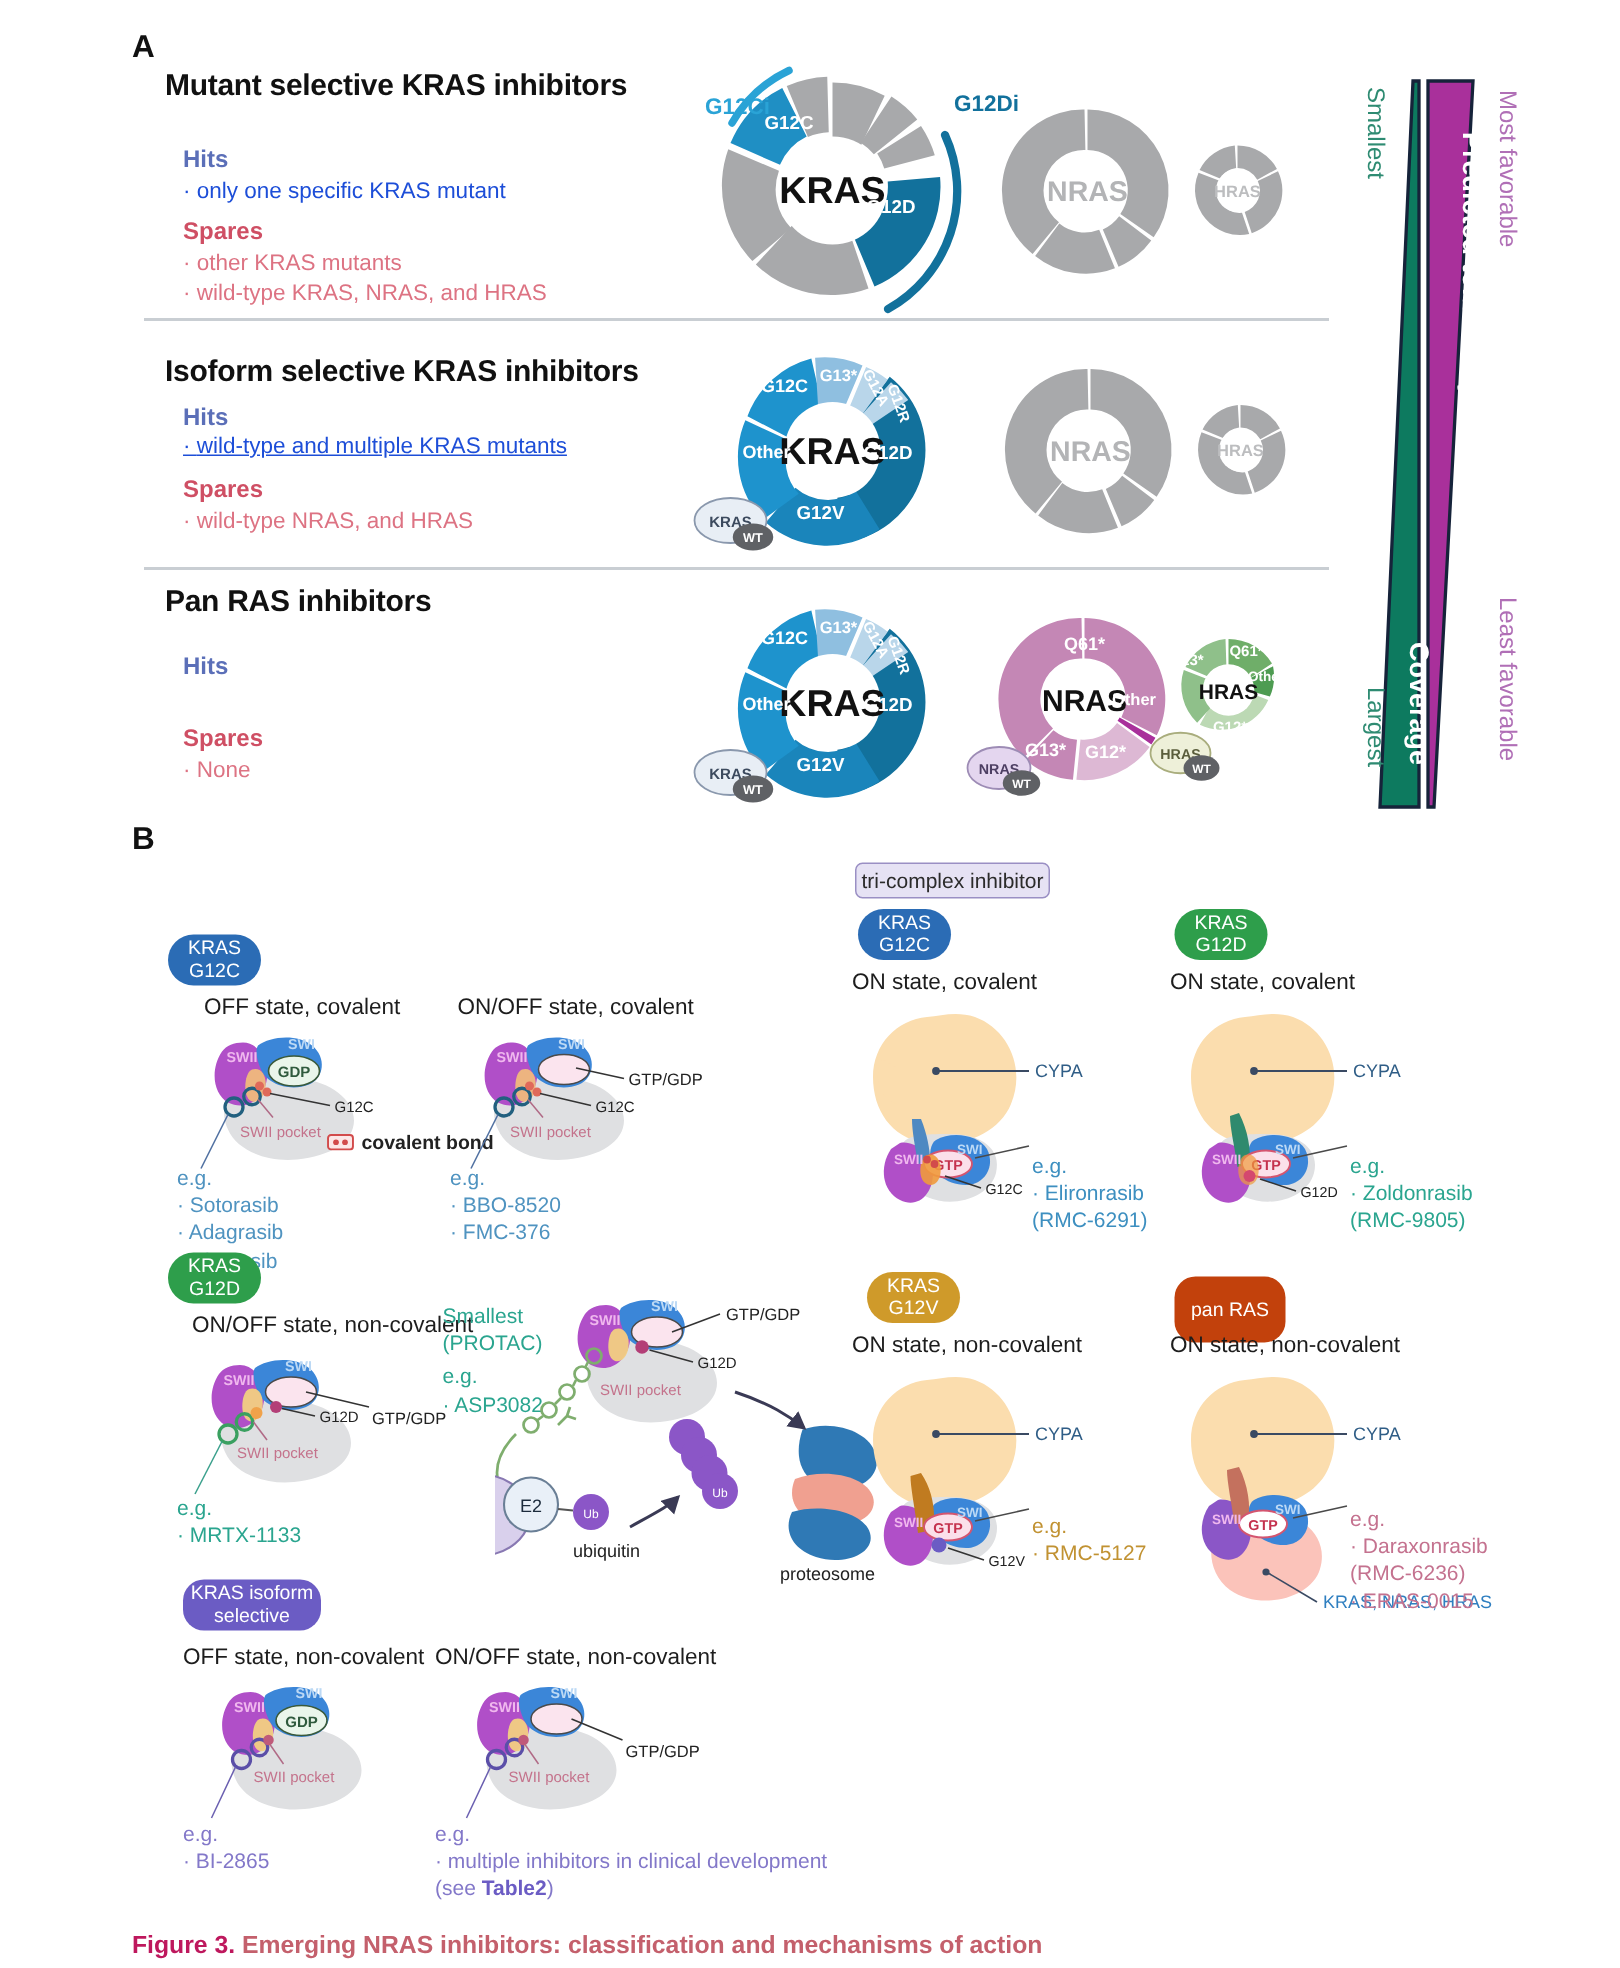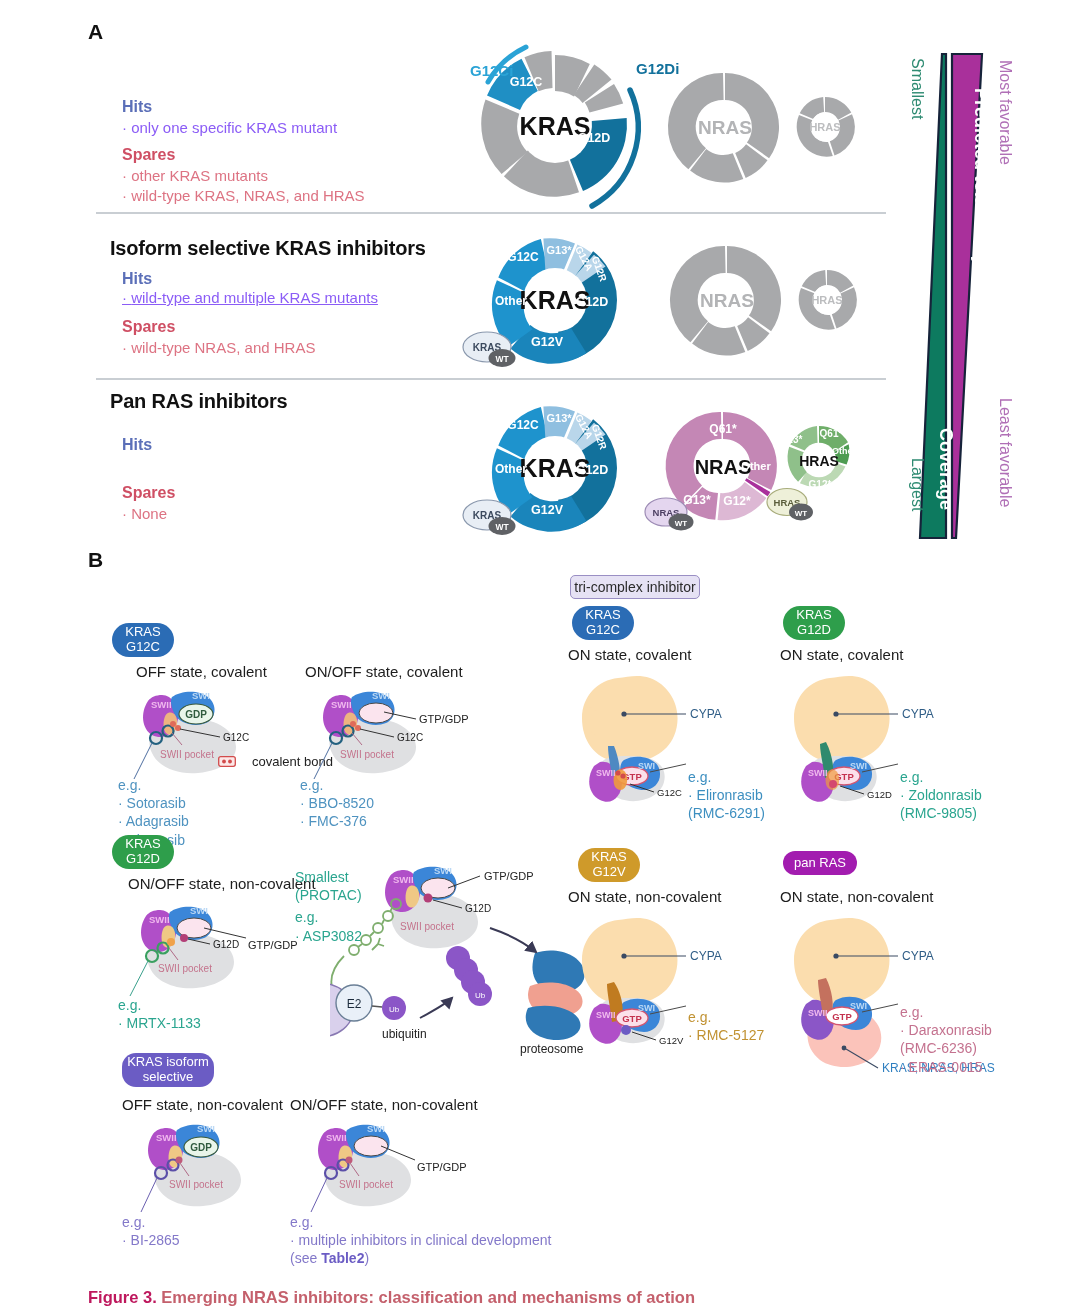--- a/index.html
+++ b/index.html
@@ -16,21 +16,21 @@
 
   
   .panel-letter { font-size:21px; font-weight:bold; color:#111; }
 
   
   #panelA { position:absolute; left:0; top:0; width:1080px; height:560px; }
   .rowA { position:absolute; left:96px; width:790px; }
   .rowA .hrule { position:absolute; left:0; right:0; top:0; height:2px; background:#c9ced3; }
   .secTitle { font-size:20px; font-weight:bold; color:#111; letter-spacing:-0.2px; }
   .hits-h { font-size:16px; font-weight:bold; color:#5b6fb8; }
-  .hits-li { font-size:15px; color:#8b5cf6; line-height:1.35; }
+  .hits-li { font-size:15px; color:#1d4ed8; line-height:1.35; }
   .spares-h { font-size:16px; font-weight:bold; color:#cf4f64; }
   .spares-li { font-size:15px; color:#dd7383; line-height:1.35; }
   .dotpfx::before { content:"· "; }
 
   
   .dlabel { font-family:"Liberation Sans", sans-serif; font-weight:bold; fill:#ffffff; }
   .dcenter { font-family:"Liberation Sans", sans-serif; font-weight:bold; }
 
   
   .arcLbl { font-size:15px; font-weight:bold; }
@@ -69,20 +69,21 @@
   #caption .num { color:#be185d; }
 </style>
 </head>
 <body>
 
 <div id="panelA">
 
   <div class="abs panel-letter" style="left:88px; top:20px;">A</div>
 
   <div class="rowA" style="top:42px; height:168px;">
+    <div class="abs secTitle" style="left:14px; top:4px;">Mutant selective KRAS inhibitors</div>
     <div class="abs hits-h" style="left:26px; top:56px;">Hits</div>
     <div class="abs hits-li dotpfx" style="left:26px; top:76px;">only one specific KRAS mutant</div>
     <div class="abs spares-h" style="left:26px; top:104px;">Spares</div>
     <div class="abs spares-li dotpfx" style="left:26px; top:124px;">other KRAS mutants</div>
     <div class="abs spares-li dotpfx" style="left:26px; top:144px;">wild-type KRAS, NRAS, and HRAS</div>
   </div>
 
   <svg class="abs" style="left:470px; top:34px;" width="400" height="180" viewBox="0 0 400 180">
 
     <g>
@@ -325,21 +326,21 @@
     <text x="40" y="75" font-size="10" fill="#c4738c">SWII pocket</text>
     <line x1="32" y1="60" x2="14" y2="96" stroke="#4f6fa0" stroke-width="1"></line>
   </svg>
   <div class="abs eg" style="left:118px; top:228px; color:#4f93c0;">
     <div>e.g.</div>
     <div class="dotpfx">Sotorasib</div>
     <div class="dotpfx">Adagrasib</div>
     <div class="dotpfx">Divarasib</div>
   </div>
 
-  <div class="abs" style="left:218px; top:206px; display:flex; align-items:center; gap:16px;">
+  <div class="abs" style="left:218px; top:206px; display:flex; align-items:center; gap:5px;font-weight:bold;">
     <svg width="18" height="11" viewBox="0 0 18 11">
       <rect x="0.7" y="0.7" width="16.6" height="9.6" rx="2" fill="#fce7e7" stroke="#d24b4b" stroke-width="1.3"></rect>
       <circle cx="6" cy="5.5" r="1.9" fill="#d24b4b"></circle>
         <circle cx="12" cy="5.5" r="1.9" fill="#d24b4b"></circle>
     </svg>
     <span class="smallnote">covalent bond</span>
   </div>
 
   <div class="abs stateTxt" style="left:305px; top:115px;">ON/OFF state, covalent</div>
   <svg class="abs" style="left:300px; top:135px;" width="200" height="105" viewBox="0 0 200 105">
@@ -611,21 +612,21 @@
     <text x="132" y="52" font-size="12" fill="#2f5d86">CYPA</text>
     <line x1="74" y1="124" x2="98" y2="132" stroke="#333" stroke-width="1"></line>
     <text x="101" y="136" font-size="9.5" fill="#222">G12V</text>
     <path d="M92 106 L128 98" stroke="#4a4a4a" stroke-width="1" fill="none"></path>
   </svg>
   <div class="abs eg" style="left:688px; top:460px; color:#c19232;">
     <div>e.g.</div>
     <div class="dotpfx">RMC-5127</div>
   </div>
 
-  <div class="abs pill" style="left:783px; top:303px; width:74px; height:24px; background:#a21caf; border-radius:14px;align-items:center;">
+  <div class="abs pill" style="left:783px; top:303px; width:74px; height:44px; background:#c2410c; border-radius:14px;align-items:center;">
     <span>pan RAS</span>
   </div>
   <div class="abs stateTxt" style="left:780px; top:340px;">ON state, non-covalent</div>
   <svg class="abs" style="left:770px; top:360px;" width="260" height="180" viewBox="0 0 260 180">
     <path d="M60 12 C40 14 24 30 24 52 C24 74 36 92 58 96 C82 100 108 90 116 70 C126 46 114 20 92 12 C80 8 70 11 60 12 Z" fill="#fbddae"></path>
     <path d="M46 104 C34 118 34 140 50 152 C70 166 104 158 110 138 C116 118 100 102 78 100 C64 99 52 98 46 104 Z" fill="#fbc3ba"></path>
     <path d="M36 96 C28 108 30 124 42 130 C54 136 64 126 64 112 C64 100 52 90 42 92 Z" fill="#8b56c7"></path>
     <path d="M66 92 C76 86 94 88 100 98 C106 110 98 122 86 122 C72 122 62 112 62 104 C62 98 63 94 66 92 Z" fill="#3b86d8"></path>
     <path d="M56 70 C62 82 64 96 62 106 L53 108 C51 94 48 80 48 72 Z" fill="#c4715e"></path>
     <ellipse cx="72" cy="108" rx="16" ry="9" fill="#ffffff" stroke="#d4556f" stroke-width="1.3"></ellipse>

